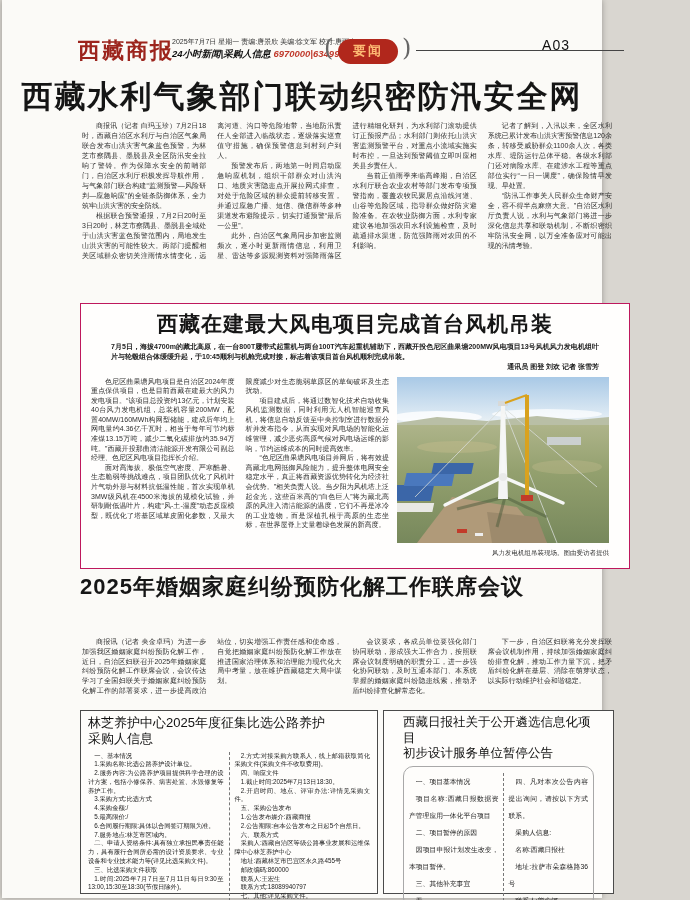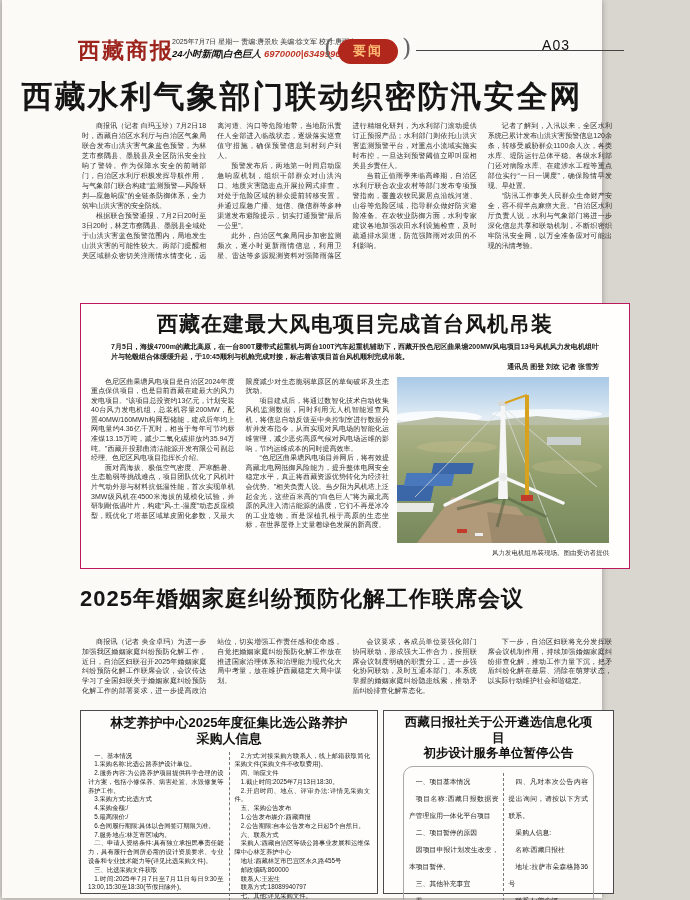--- a/index.html
+++ b/index.html
@@ -31,49 +31,49 @@
   .lede{margin:0 20px;font-size:7px;line-height:9.5px;text-align:justify;color:#222;font-weight:700;}
   .lede .byline{display:block;text-align:right;font-weight:700;margin-top:1px;}
   .windrow{display:flex;gap:8px;margin-top:5px;}
   .windcols{width:298px;height:188px;column-count:2;font-size:7px;line-height:9.6px;overflow:hidden;}
   .photowrap{width:212px;}
   .photocap{font-size:6.5px;color:#333;text-align:right;margin-top:2px;}
 
   
   .headline3{position:absolute;left:0;top:570px;width:100%;text-align:center;font-weight:900;color:#161616;}
   .headline3 .l1{font-size:22px;letter-spacing:2px;}
-  .headline3 .l2{font-size:22px;letter-spacing:1px;margin-top:14px;}
+  .headline3 .l2{font-size:22px;letter-spacing:1px;margin-top:2px;}
   .a3{position:absolute;left:80px;top:637px;width:530px;height:66px;column-count:4;font-size:7px;line-height:9.8px;overflow:hidden;}
 
   
   .notice{position:absolute;top:710px;background:#fefdfb;border:1.5px solid #4a4a4a;box-sizing:border-box;}
   .notice-left{left:78px;width:298px;height:184px;padding:4px 7px;}
   .notice-right{left:381px;width:231px;height:184px;padding:4px 19px;}
-  .ntitle{text-align:center;font-weight:700;color:#111;line-height:1.25;}
+  .ntitle{text-align:left;font-weight:400;color:#111;line-height:1.25;}
   .notice-left .ntitle{font-size:13px;}
   .notice-right .ntitle{font-size:12.5px;}
   .ncols{display:flex;margin-top:4px;}
   .ncol{text-align:justify;color:#222;}
   .ncol div{text-indent:1em;margin:0;}
   .notice-left .ncol{font-size:6.3px;line-height:8.8px;}
   .notice-left .c1{width:50%;padding-right:5px;}
   .notice-left .c2{width:50%;padding-left:5px;border-left:1px dashed #777;}
   .rpanel{border:1px solid #a8a8a8;border-radius:10px;margin-top:4px;padding:6px 5px;display:flex;height:128px;}
   .notice-right .ncol{font-size:6.8px;line-height:17px;}
   .notice-right .c1{width:53%;padding-right:4px;}
   .notice-right .c2{width:47%;padding-left:5px;border-left:1px dashed #777;}
 </style>
 </head>
 <body>
 
 <div class="paper">
 
   <div class="masthead">西藏商报</div>
   <div class="dateline">2025年7月7日 星期一  责编:唐景欣 美编:徐文军 校对:唐雨杰</div>
-  <div class="hotline"><span>24小时新闻|白色巨人 </span><span class="num">6970000|6349996</span></div>
+  <div class="hotline"><span>24小时新闻|采购人信息 </span><span class="num">6970000|6349996</span></div>
   <div class="paren" style="left:322px;">(</div>
   <div class="badge">要闻</div>
   <div class="paren" style="left:400px;">)</div>
   <div class="hline"></div>
   <div class="pageno">A03</div>
 
   <div class="headline1">西藏水利气象部门联动织密防汛安全网</div>
   <div class="cols a1">
     <p>商报讯（记者 白玛玉珍）7月2日18时，西藏自治区水利厅与自治区气象局联合发布山洪灾害气象蓝色预警，为林芝市察隅县、墨脱县及全区防汛安全拉响了警铃。作为保障水安全的前哨部门，自治区水利厅积极发挥导航作用，与气象部门联合构建“监测预警—风险研判—应急响应”的全链条防御体系，全力筑牢山洪灾害的安全防线。</p>
     <p>根据联合预警通报，7月2日20时至3日20时，林芝市察隅县、墨脱县全域处于山洪灾害蓝色预警范围内，局地发生山洪灾害的可能性较大。两部门提醒相关区域群众密切关注雨情水情变化，远离河道、沟口等危险地带，当地防汛责任人全部进入临战状态，逐级落实巡查值守措施，确保预警信息到村到户到人。</p>

